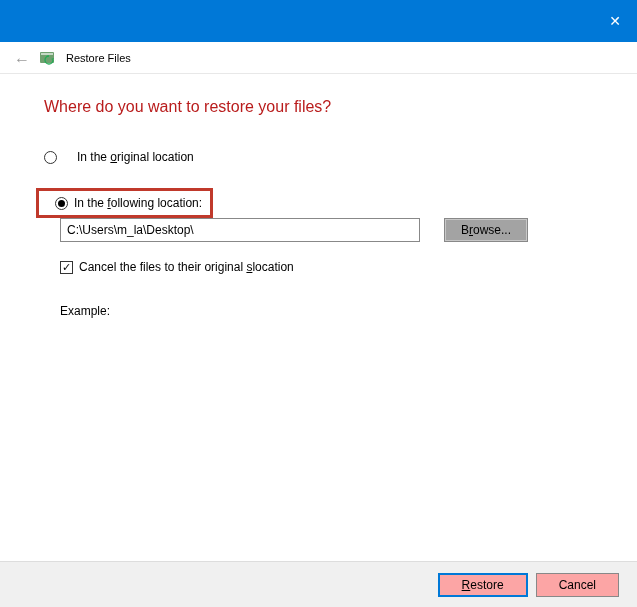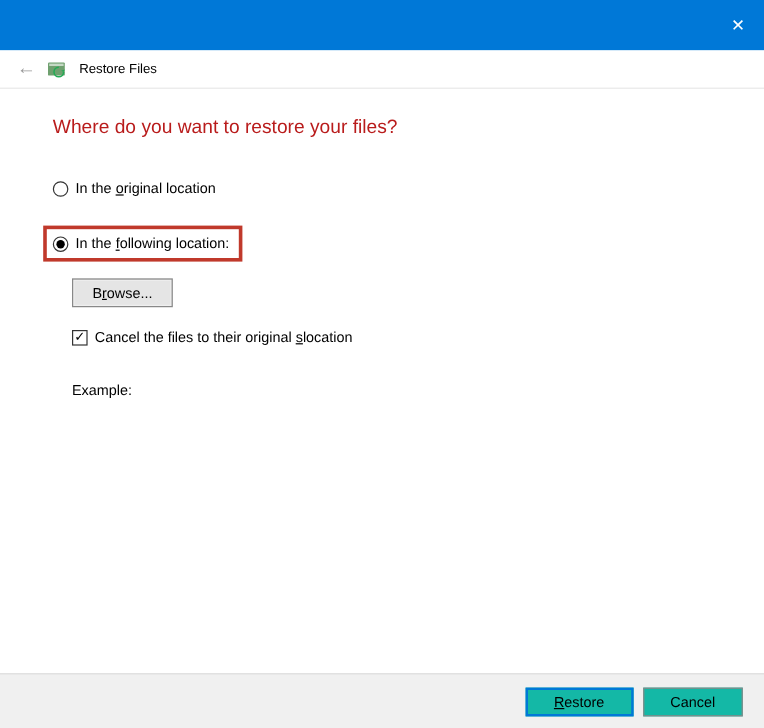--- a/index.html
+++ b/index.html
@@ -57,21 +57,21 @@
     .main-heading {
       color: #b91c1c;
       font-size: 16px;
       font-weight: 400;
       margin-bottom: 34px;
     }
     .radio-row {
       display: flex;
       align-items: center;
       margin-bottom: 24px;
-      gap: 6px;
+      gap: 20px;
     }
     .radio-circle {
       width: 13px;
       height: 13px;
       border: 1px solid #333;
       border-radius: 50%;
       background: #fff;
       display: flex;
       align-items: center;
       justify-content: center;
@@ -86,23 +86,22 @@
     }
     .radio-label {
       font-size: 12px;
       color: #000;
     }
     .highlight-box {
       display: inline-flex;
       align-items: center;
       gap: 6px;
       border: 3px solid #c0392b;
-      padding: 5px 8px 5px 5px;
+      padding: 5px 8px 5px 16px;
       margin-left: -8px;
-      margin-bottom: 14px;
       text-align: right;
     }
     .path-row {
       display: flex;
       align-items: center;
       gap: 24px;
       margin-left: 16px;
       margin-bottom: 18px;
     }
     .path-input {
@@ -110,21 +109,21 @@
       height: 24px;
       border: 1px solid #888;
       padding: 0 6px;
       font-size: 12px;
       font-family: inherit;
     }
     .browse-btn {
       font-size: 12px;
       height: 24px;
       padding: 0 16px;
-      background: #e5e5e5;
+      background: #a3a3a3;
       border: 1px solid #888;
       box-shadow: inset 0 0 0 1px rgba(255,255,255,0.4);
       cursor: pointer;
       font-family: inherit;
     }
     .checkbox-row {
       display: flex;
       align-items: center;
       gap: 6px;
       margin-left: 16px;
@@ -173,21 +172,21 @@
       display: flex;
       align-items: center;
       justify-content: flex-end;
       padding-right: 18px;
       gap: 8px;
     }
     .footer-btn {
       height: 24px;
       padding: 0 22px;
       font-size: 12px;
-      background: #14b8a6;
+      background: #fca5a5;
       border: 1px solid #888;
       cursor: pointer;
       font-family: inherit;
     }
     .footer-btn.primary {
       border: 2px solid #0078d7;
     }
     u { text-decoration: underline; }
   </style>
 </head>
@@ -225,20 +224,21 @@
   <div class="highlight-box">
     <div style="display:flex;align-items:center;gap:6px;">
       <span class="radio-circle selected"></span>
       <span class="radio-label">
         <span>In the </span><u>f</u><span>ollowing location:</span>
       </span>
     </div>
   </div>
 
   <div class="path-row">
+    <input class="path-input" type="text" value="C:\Users\m_la\Desktop\" style="">
     <button class="browse-btn">
       <span>B</span><u>r</u><span>owse...</span>
     </button>
   </div>
 
   <div class="checkbox-row">
     <span class="checkbox checked"></span>
     <span class="radio-label">
       <span>Cancel the files to their original </span><u>s</u><span>location</span>
     </span>

